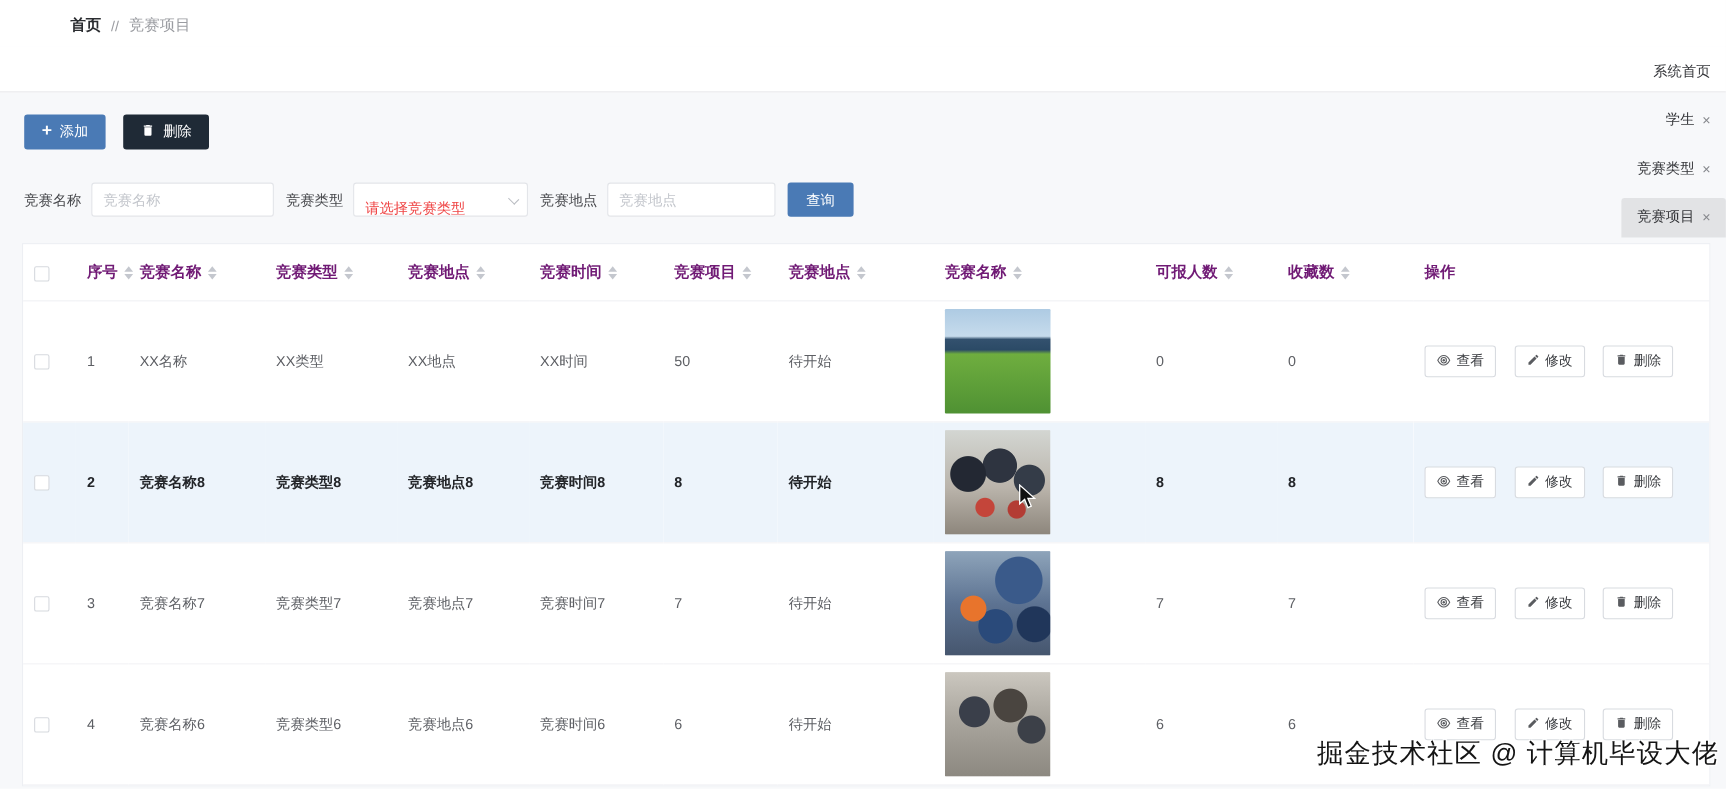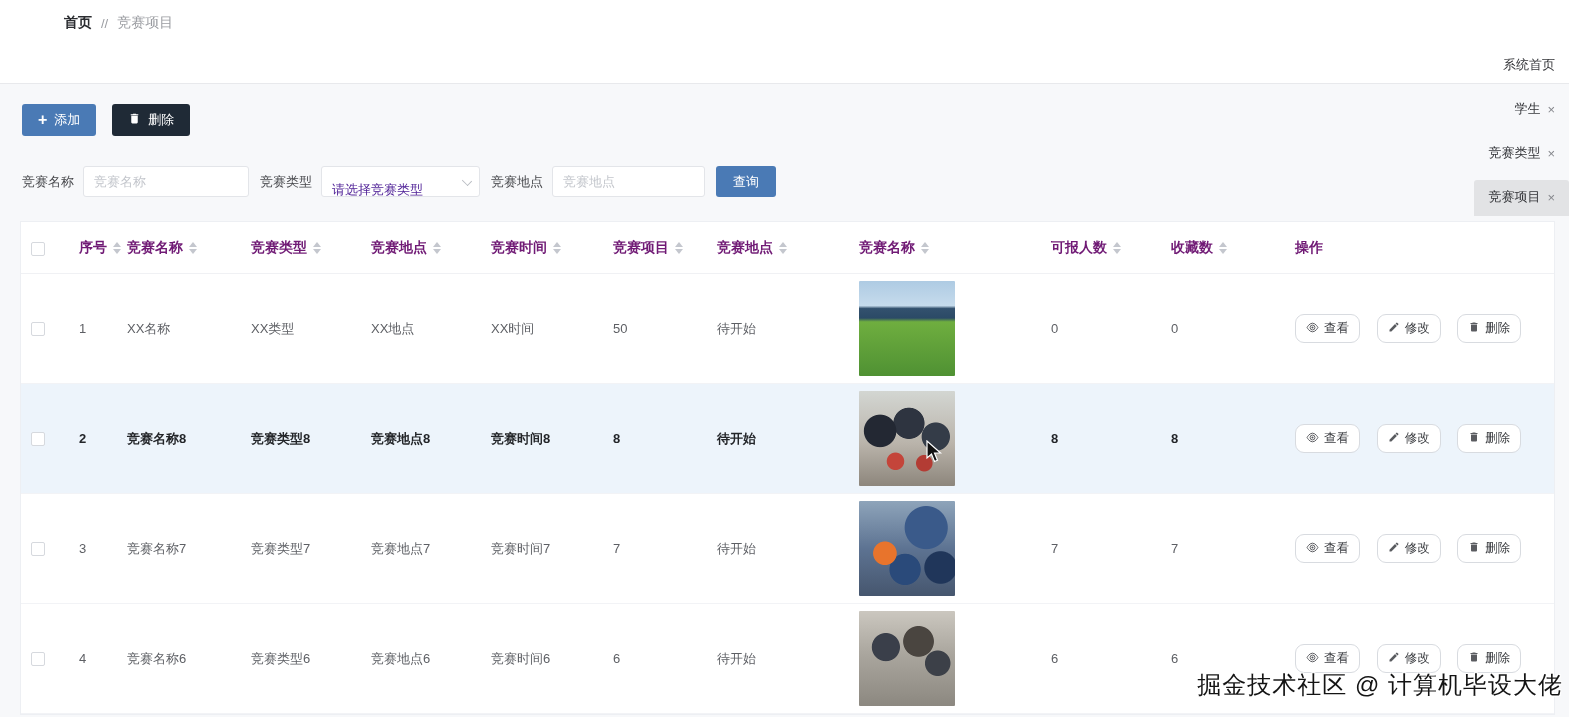--- a/index.html
+++ b/index.html
@@ -30,21 +30,21 @@
 
   
   .filters { padding:30px 0 0 22px; display:flex; align-items:center; color:#47484c; }
   .filters .flabel { margin-right:9px; white-space:nowrap; }
   .filter-item { display:flex; align-items:center; margin-right:11px; }
   .tinput { height:31px; border:1px solid #e3e5e9; border-radius:3px; background:#fff; padding:0 10px; font-size:13px; color:#333; font-family:inherit; outline:none; }
   .tinput::placeholder { color:#c3c6cc; }
   .w-name { width:166px; }
   .w-loc { width:153px; }
   .tselect { position:relative; width:159px; height:31px; border:1px solid #e3e5e9; border-radius:3px; background:#fff; display:flex; align-items:center; padding:0 24px 0 10px; cursor:pointer; }
-  .tselect .ph { color:#4c1d95; overflow:hidden; white-space:nowrap;margin-top:16px; }
+  .tselect .ph { color:#ef4444; overflow:hidden; white-space:nowrap;margin-top:16px; }
   .tselect .chev { position:absolute; right:8px; top:12px; width:8px; height:8px; border-right:1.5px solid #b9bcc2; border-bottom:1.5px solid #b9bcc2; transform:rotate(45deg) scaleY(.8); margin-top:-2px; }
   .btn-search { background:var(--primary,#4a7ab5); height:31px; padding:0 17px; }
 
   
   .table-card { margin:24px 14px 0 20px; background:#fff; border:1px solid #edeff3; }
   table { width:100%; border-collapse:collapse; table-layout:fixed; font-size:13px; color:#5d5f64; }
   thead th { font-weight:bold; color:#701a75; text-align:left; padding:17px 10px 16px; border-bottom:1px solid #f0f1f4; font-size:14px; white-space:nowrap; }
   tbody td { padding:7px 10px; border-bottom:1px solid #f2f3f6; vertical-align:middle; height:110px; overflow:hidden; }
   tbody tr.highlight { background:var(--row-highlight,#edf4fb); }
   tbody tr.highlight td { font-weight:bold; color:#232529; }
@@ -69,21 +69,21 @@
       radial-gradient(circle at 70% 28%, #3a5a8a 22%, transparent 23%),
       radial-gradient(circle at 48% 72%, #2a4a7a 18%, transparent 19%),
       radial-gradient(circle at 85% 70%, #20365a 15%, transparent 16%),
       linear-gradient(180deg,#8ea4ba 0%,#5d7392 50%,#46566e 100%); }
   .img-workshop { background:
       radial-gradient(circle at 28% 38%, #3a3f4a 15%, transparent 16%),
       radial-gradient(circle at 62% 32%, #4a4540 17%, transparent 18%),
       radial-gradient(circle at 82% 55%, #3c4048 13%, transparent 14%),
       linear-gradient(180deg,#cbc7bf 0%,#aaa69e 45%,#8c8880 100%); }
 
-  .action-btn { display:inline-flex; align-items:center; gap:5px; border:1px solid #d8dbe0; background:#fff; border-radius:9px; padding:5px 10px; font-size:12.5px; color:#3b3d41; margin-right:13px; cursor:pointer; font-family:inherit; font-weight:normal; white-space:nowrap; }
+  .action-btn { display:inline-flex; align-items:center; gap:5px; border:1px solid #d8dbe0; background:#fff; border-radius:3px; padding:5px 10px; font-size:12.5px; color:#3b3d41; margin-right:13px; cursor:pointer; font-family:inherit; font-weight:normal; white-space:nowrap; }
   tr.highlight .action-btn { font-weight:normal; }
   .action-btn svg { flex:0 0 auto; }
 
   
   .cursor { position:absolute; left:926px; top:440px; z-index:50; pointer-events:none; }
 
   
   .watermark { position:absolute; right:6px; bottom:16px; font-size:24px; font-weight:normal; color:#141414; letter-spacing:1px; z-index:40;
     text-shadow:-1px -1px 0 #fff, 1px -1px 0 #fff, -1px 1px 0 #fff, 1px 1px 0 #fff, 0 0 4px rgba(255,255,255,.9); }
 </style>

